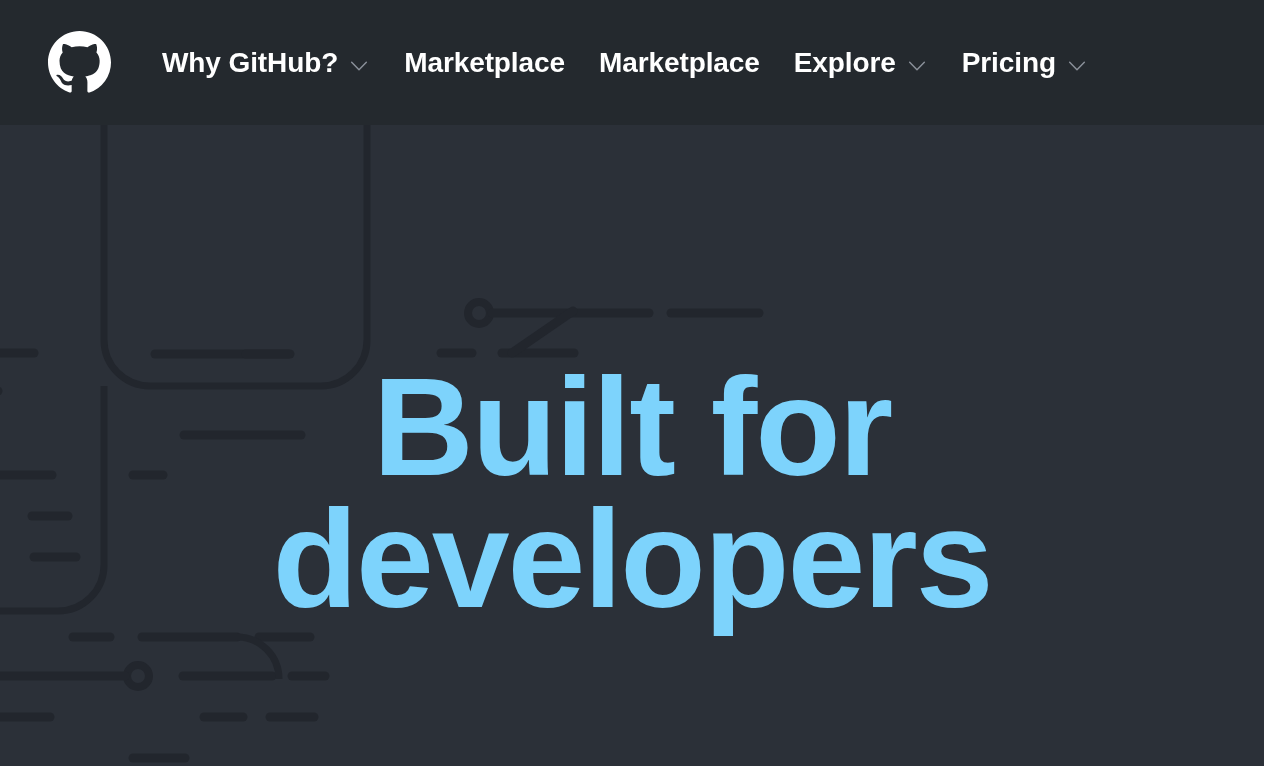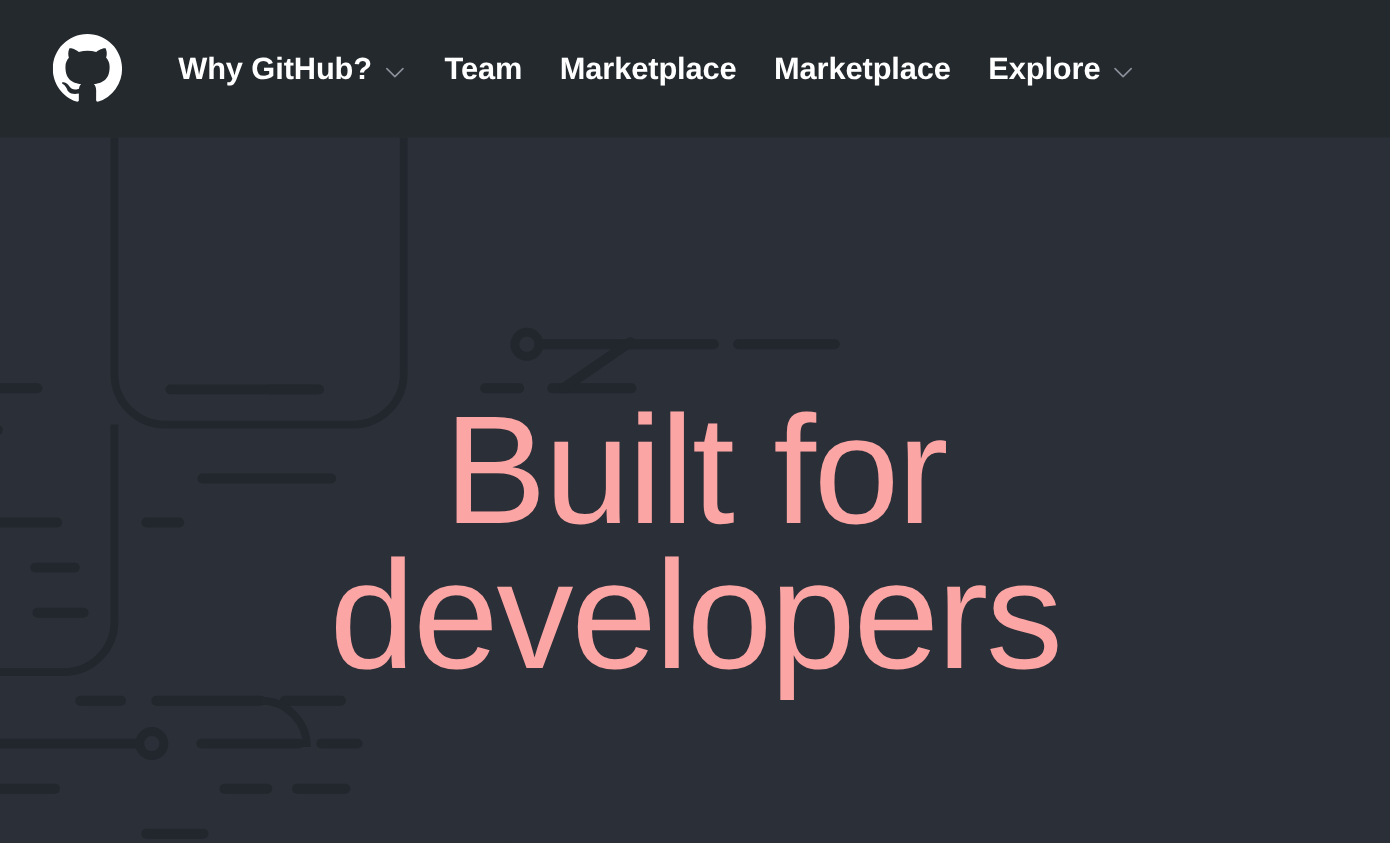--- a/index.html
+++ b/index.html
@@ -101,24 +101,24 @@
     height:641px;
     display:flex;
     flex-direction:column;
     align-items:center;
     justify-content:flex-start;
     padding-top:236px;
     z-index:10;
   }
 
   .hero-title {
-    color:#fca5a5;
+    color:#7dd3fc;
     font-size:140px;
     line-height:132px;
-    font-weight:400;
+    font-weight:700;
     letter-spacing:-2px;
     text-align:center;
     white-space:pre-line;
   }
 </style>
 </head>
 <body>
 
 <div class="page">
 
@@ -141,41 +141,46 @@
 
       <a class="nav-item">
         <span class="nav-label">Why GitHub?</span>
         <span class="chev">
           <svg viewBox="0 0 24 24" fill="none">
               <path d="M4 8l8 8 8-8" stroke="#8a9099" stroke-width="1.6" stroke-linecap="round" stroke-linejoin="round"></path>
             </svg>
         </span>
       </a>
 
-      <a class="nav-item">
-        <span class="nav-label">Team</span>
-      </a>
 
       <a class="nav-item">
         <span class="nav-label">Marketplace</span>
       </a>
 
       <a class="nav-item">
         <span class="nav-label">Marketplace</span>
       </a>
 
       <a class="nav-item">
         <span class="nav-label">Explore</span>
         <span class="chev">
           <svg viewBox="0 0 24 24" fill="none">
               <path d="M4 8l8 8 8-8" stroke="#8a9099" stroke-width="1.6" stroke-linecap="round" stroke-linejoin="round"></path>
             </svg>
         </span>
       </a>
 
+      <a class="nav-item">
+        <span class="nav-label">Pricing</span>
+        <span class="chev">
+          <svg viewBox="0 0 24 24" fill="none">
+              <path d="M4 8l8 8 8-8" stroke="#8a9099" stroke-width="1.6" stroke-linecap="round" stroke-linejoin="round"></path>
+            </svg>
+        </span>
+      </a>
 
     </nav>
   </header>
 
   <section class="hero">
 
     <div class="hero-bg">
       <svg viewBox="0 0 1264 641" xmlns="http://www.w3.org/2000/svg">
         <g stroke="#22262d" stroke-width="9" stroke-linecap="round" fill="none">
 

